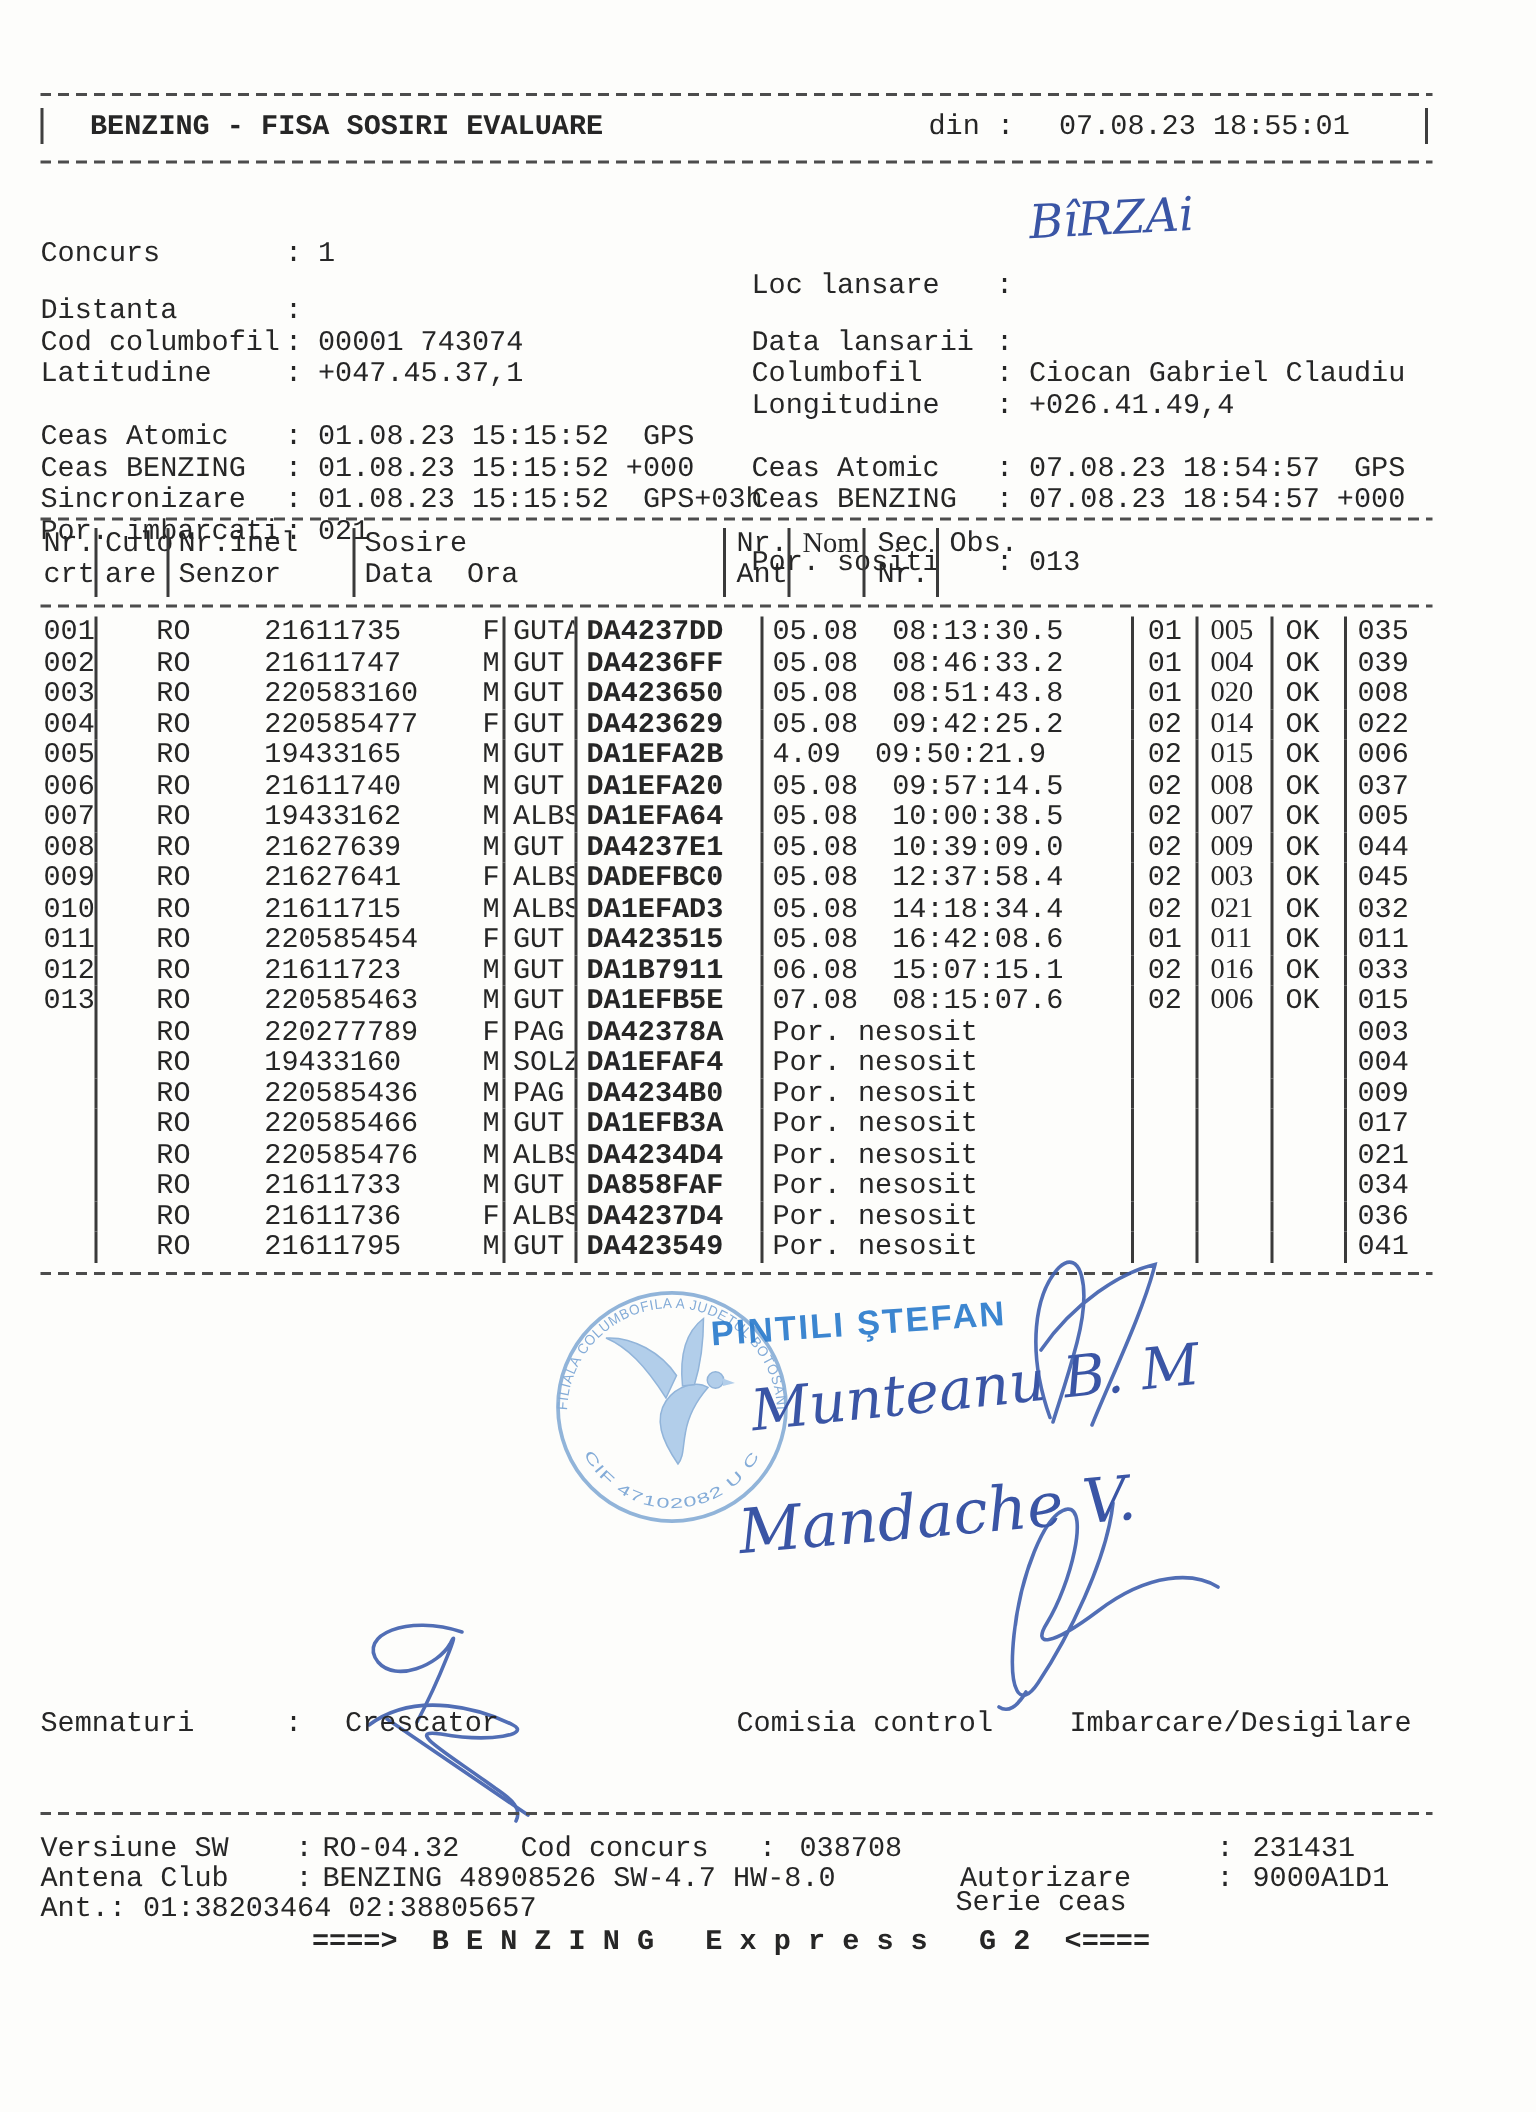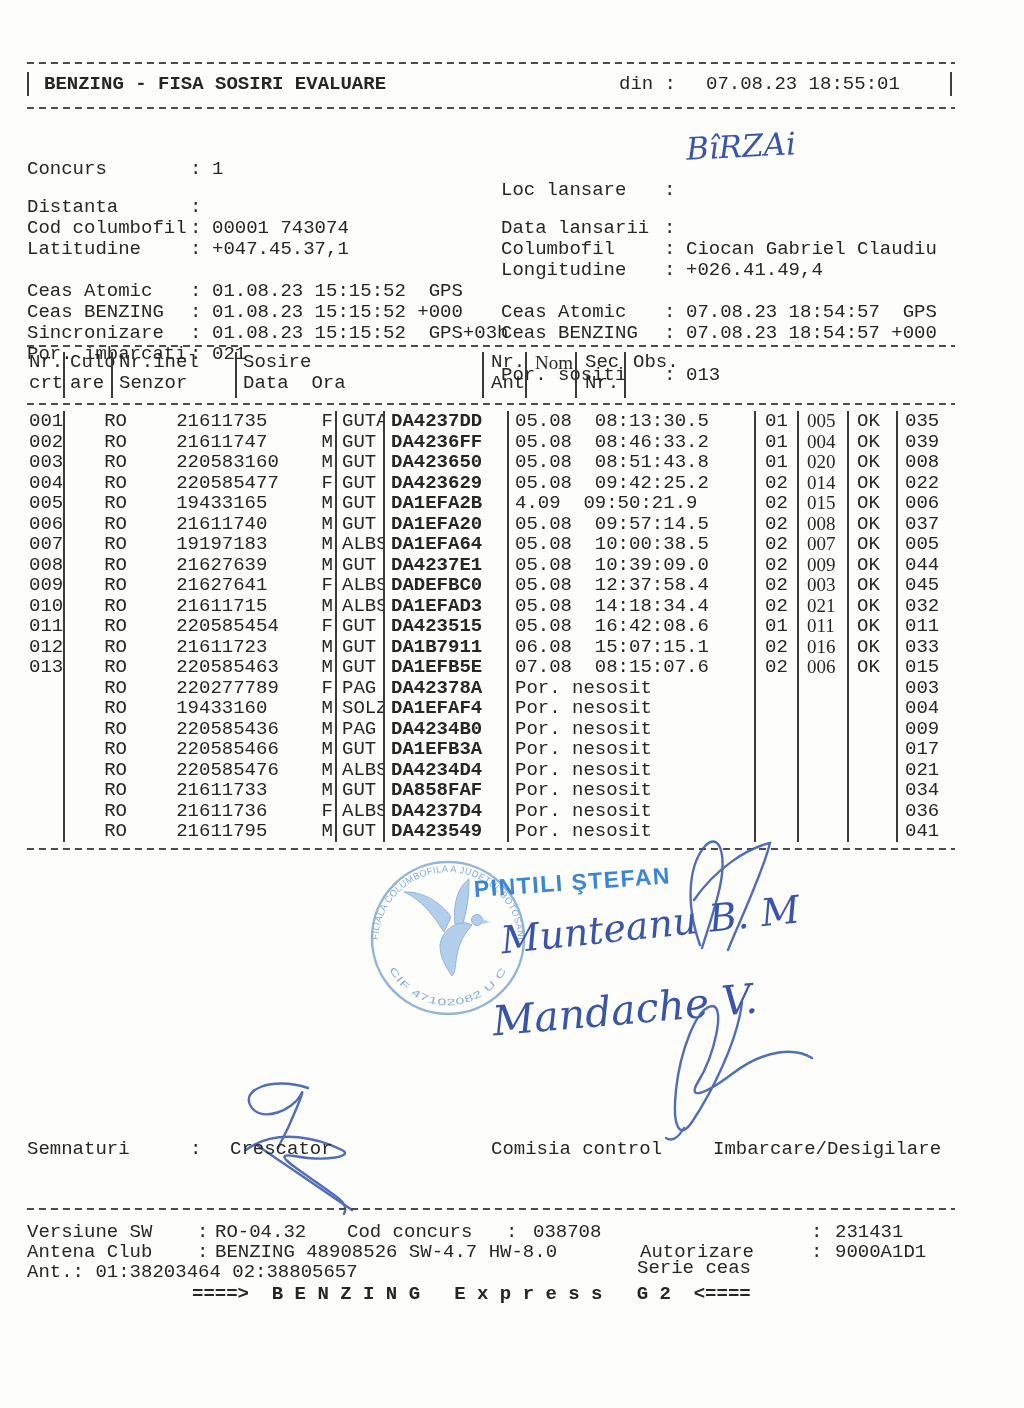--- a/index.html
+++ b/index.html
@@ -2,21 +2,21 @@
 <html><head>
 <meta charset="utf-8">
 <style>
   html,body{margin:0;padding:0;background:#e8e8e8;}
   .page{position:relative;width:1024px;height:1408px;background:#fdfdfb;overflow:hidden;
         font-family:"Liberation Mono","DejaVu Sans Mono",monospace;font-size:19px;color:#262626;}
   .abs{position:absolute;white-space:pre;}
   .dash{position:absolute;left:27px;width:928px;height:2px;
         background:repeating-linear-gradient(90deg,#4c4c4c 0 7px,transparent 7px 12px);}
   .vbar{position:absolute;width:2px;height:24px;background:#3f3f3f;}
-  .bold{font-weight:bold;}
+  .bold{font-weight:bold;margin-left:16px;}
   
   .pairrow{position:relative;height:21px;line-height:21px;white-space:pre;}
   .pairrow .lhalf{position:absolute;left:0;}
   .pairrow .rhalf{position:absolute;left:474px;}
   .lbl{display:inline-block;width:163px;white-space:pre;}
   .cln{display:inline-block;width:12px;}
   .val{display:inline-block;padding-left:10px;white-space:pre;}
   .inforows{position:absolute;left:27px;top:138px;}
   .inforows .pairrow:nth-child(1){margin-bottom:17px;}
   .clockrows{position:absolute;left:27px;top:260px;}
@@ -171,21 +171,21 @@
       <span class="c w3 p3 bl">GUT</span>
       <span class="c w4 p4 bl sen">DA1EFA20</span>
       <span class="c w5 p5 bl">05.08  09:57:14.5</span>
       <span class="c w6 bl" style="text-align:center">02</span>
       <span class="c w7 p7 bl">008</span>
       <span class="c w8 p8 bl">OK</span>
       <span class="c w9 p9 bl">037</span>
     </div>
       <div class="trow">
       <span class="c w1 p1">007</span>
-      <span class="c w2 bl serie"><span class="f-country">RO</span><span class="f-year">19</span><span class="f-ring">197183</span><span class="f-sex">M</span></span>
+      <span class="c w2 bl serie"><span class="f-country">RO</span><span class="f-year">19</span><span class="f-ring">433162</span><span class="f-sex">M</span></span>
       <span class="c w3 p3 bl">ALBS</span>
       <span class="c w4 p4 bl sen">DA1EFA64</span>
       <span class="c w5 p5 bl">05.08  10:00:38.5</span>
       <span class="c w6 bl" style="text-align:center">02</span>
       <span class="c w7 p7 bl">007</span>
       <span class="c w8 p8 bl">OK</span>
       <span class="c w9 p9 bl">005</span>
     </div>
       <div class="trow">
       <span class="c w1 p1">008</span>

